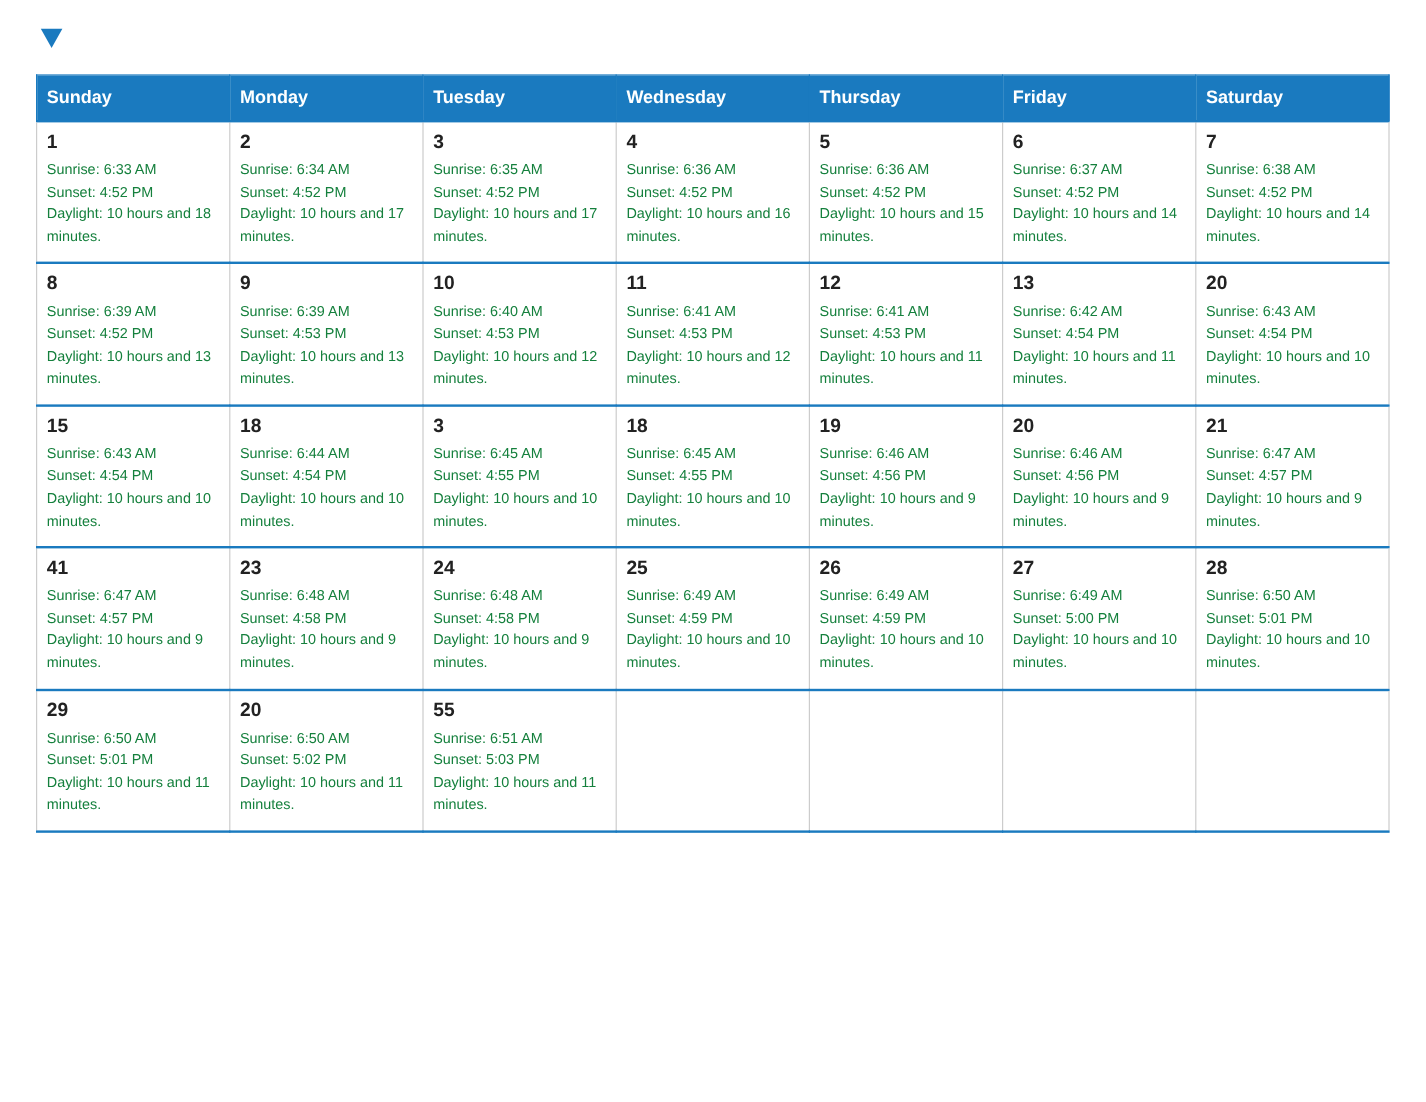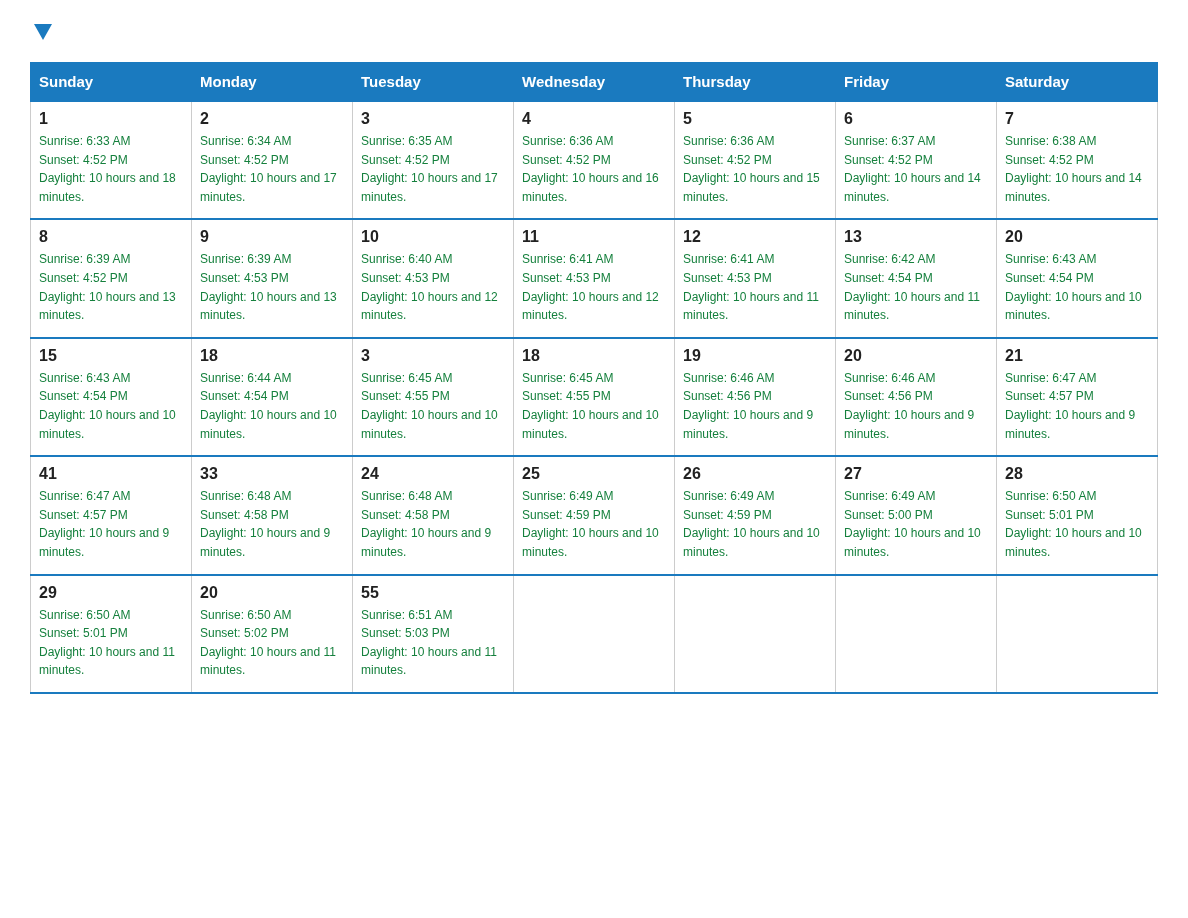--- a/index.html
+++ b/index.html
@@ -221,21 +221,21 @@
         <div class="day-number">21</div>
         <div class="day-info">Sunrise: 6:47 AM<br>Sunset: 4:57 PM<br>Daylight: 10 hours and 9 minutes.</div>
       </td>
       </tr>
       <tr>
         <td>
         <div class="day-number">41</div>
         <div class="day-info">Sunrise: 6:47 AM<br>Sunset: 4:57 PM<br>Daylight: 10 hours and 9 minutes.</div>
       </td>
         <td>
-        <div class="day-number">33</div>
+        <div class="day-number">23</div>
         <div class="day-info">Sunrise: 6:48 AM<br>Sunset: 4:58 PM<br>Daylight: 10 hours and 9 minutes.</div>
       </td>
         <td>
         <div class="day-number">24</div>
         <div class="day-info">Sunrise: 6:48 AM<br>Sunset: 4:58 PM<br>Daylight: 10 hours and 9 minutes.</div>
       </td>
         <td>
         <div class="day-number">25</div>
         <div class="day-info">Sunrise: 6:49 AM<br>Sunset: 4:59 PM<br>Daylight: 10 hours and 10 minutes.</div>
       </td>

